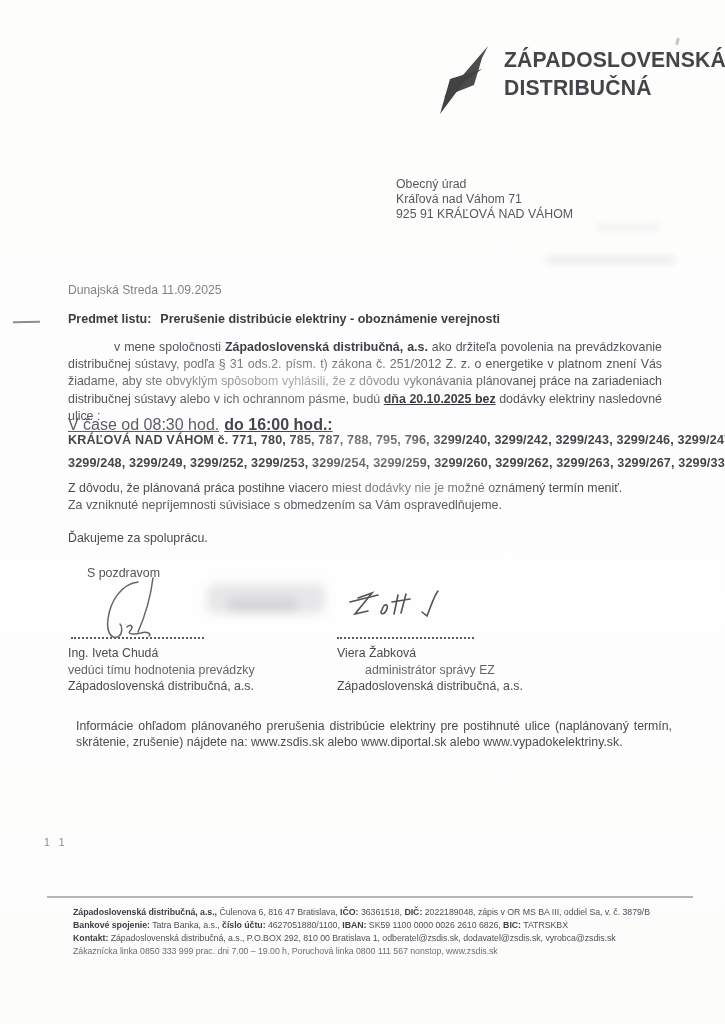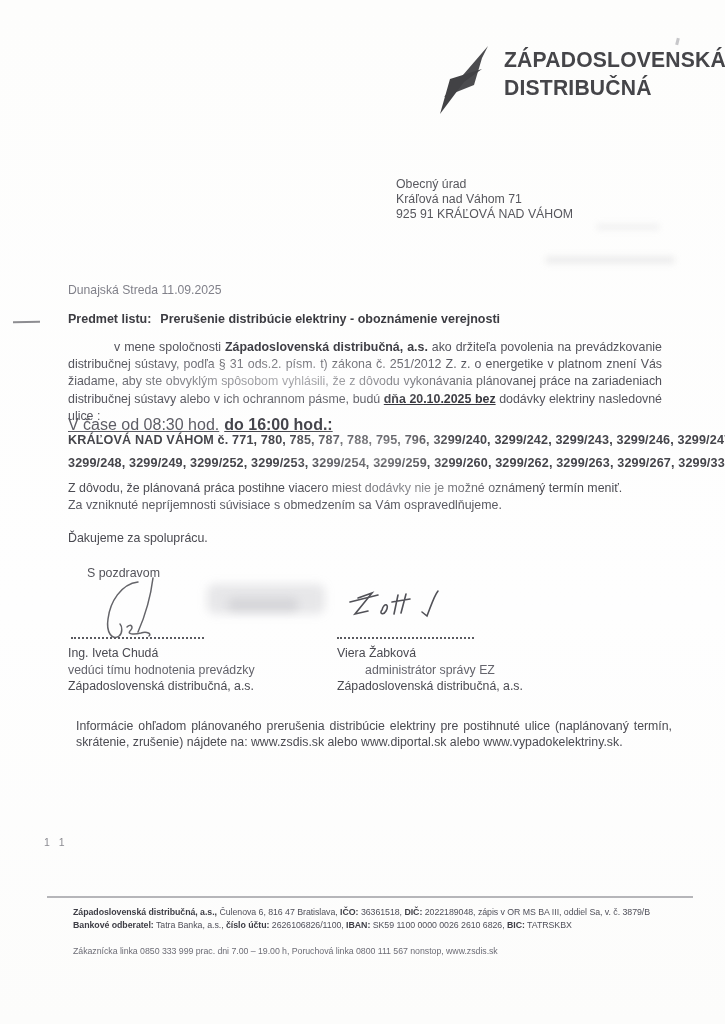--- a/index.html
+++ b/index.html
@@ -157,21 +157,22 @@
     <div class="role">administrátor správy EZ</div>
     <div>Západoslovenská distribučná, a.s.</div>
   </div>
 
   <p class="abs info-p" style="margin:8px">Informácie ohľadom plánovaného prerušenia distribúcie elektriny pre postihnuté ulice (naplánovaný termín, skrátenie, zrušenie) nájdete na: www.zsdis.sk alebo www.diportal.sk alebo www.vypadokelektriny.sk.</p>
 
   <div class="abs page-marker">1 1</div>
 
   <div class="abs footer-divider"></div>
   <div class="abs footer-line f1"><b>Západoslovenská distribučná, a.s.,</b><span> Čulenova 6, 816 47 Bratislava, </span><b>IČO:</b><span> 36361518, </span><b>DIČ:</b><span> 2022189048, zápis v OR MS BA III, oddiel Sa, v. č. 3879/B</span></div>
-  <div class="abs footer-line f2"><b>Bankové odberatel:</b><span> Tatra Banka, a.s., </span><b>číslo účtu:</b><span> 2626106826/1100, </span><b>IBAN:</b><span> SK59 1100 0000 0026 2610 6826, </span><b>BIC:</b><span> TATRSKBX</span></div>
+  <div class="abs footer-line f2"><b>Bankové spojenie:</b><span> Tatra Banka, a.s., </span><b>číslo účtu:</b><span> 4627051880/1100, </span><b>IBAN:</b><span> SK59 1100 0000 0026 2610 6826, </span><b>BIC:</b><span> TATRSKBX</span></div>
+  <div class="abs footer-line f3"><b>Kontakt:</b><span> Západoslovenská distribučná, a.s., P.O.BOX 292, 810 00 Bratislava 1, odberatel@zsdis.sk, dodavatel@zsdis.sk, vyrobca@zsdis.sk</span></div>
   <div class="abs footer-line f4">Zákaznícka linka 0850 333 999 prac. dni 7.00 – 19.00 h, Poruchová linka 0800 111 567 nonstop, www.zsdis.sk</div>
 
   <div class="abs fold-mark noninteract"></div>
   <div class="abs tick-artifact noninteract"></div>
   <div class="abs streak1 noninteract"></div>
   <div class="abs streak2 noninteract"></div>
   <div class="abs fade1 noninteract"></div>
   <div class="abs fade2 noninteract"></div>
   <div class="abs fade3 noninteract"></div>
 

